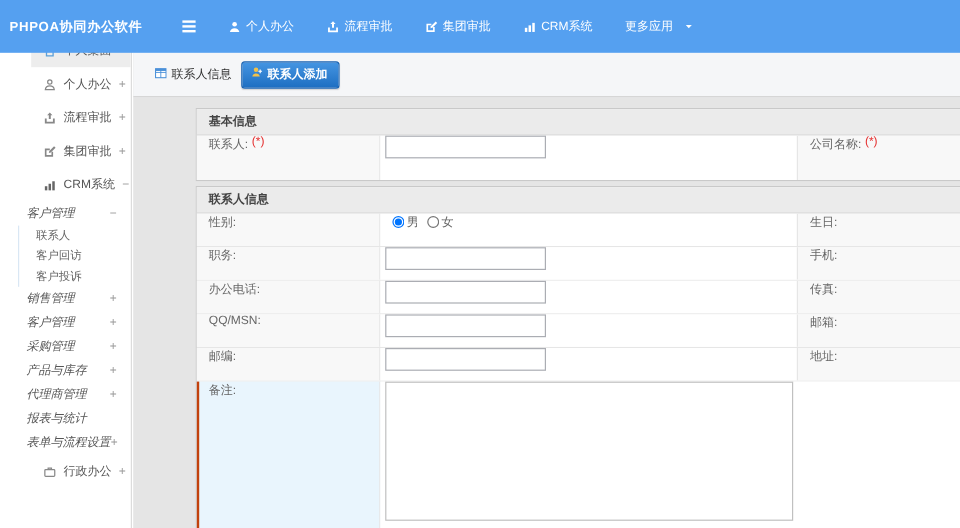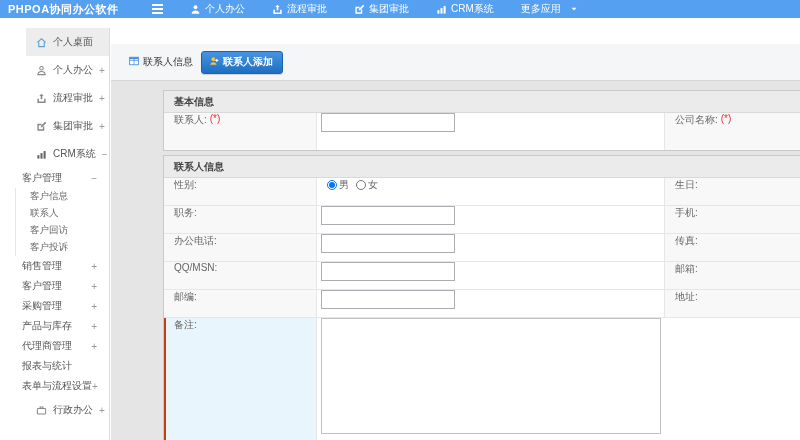--- a/index.html
+++ b/index.html
@@ -1,39 +1,39 @@
 <!DOCTYPE html>
 <html><head>
 <meta charset="utf-8">
 <style>
   * { margin:0; padding:0; box-sizing:border-box; }
   html,body { width:800px; height:440px; overflow:hidden; background:#fff;
     font-family:"Liberation Sans", sans-serif; }
 
   
-  .header { position:absolute; top:0; left:0; width:800px; height:18px;
+  .header { position:absolute; top:0; left:0; width:800px; height:44px;
     background:#55a0f0; display:flex; align-items:center; color:#fff; z-index:5; }
   .logo { font-size:11px; font-weight:bold; padding-left:8px; width:142px;
     letter-spacing:.5px; white-space:nowrap; }
   .hamburger { margin-left:10px; display:flex; flex-direction:column; gap:2px; cursor:pointer; }
   .hamburger i { display:block; width:11px; height:2px; background:#fff; }
   .nav-item { display:flex; align-items:center; gap:4px; margin-left:27px;
     font-size:10px; cursor:pointer; white-space:nowrap; }
   .nav-item svg { display:block; }
   .caret { margin-left:5px; }
 
   
   .sidebar { position:absolute; top:28px; left:0; width:110px; bottom:0;
     background:#fff; border-right:1px solid #dcdcdc; overflow:hidden; }
   .side-item { display:flex; align-items:center; font-size:10px; color:#555;
     cursor:pointer; white-space:nowrap; }
   .lvl0 { height:28px; padding:0 10px; gap:6px;margin-left:26px; }
   .lvl0 .sicon { display:flex; color:#888; }
   .active0 { background:#ededed; }
-  .lvl1 { height:20px; padding:0 12px 0 22px; }
+  .lvl1 { height:20px; padding:0 12px 0 22px;font-style:italic; }
   .lvl2 { height:17px; padding:0 12px 0 14px; font-size:9.5px; color:#666; }
   .subgroup { margin-left:15px; border-left:1px solid #d9e7f4; }
   .expand { margin-left:auto; color:#999; font-size:10px; }
 
   
   .main { position:absolute; top:28px; left:111px; right:0; bottom:0;
     background:#e5e5e5; overflow:hidden;margin-top:16px; }
   .tabbar { height:37px; background:#f5f6f8; border-bottom:1px solid #d6d6d6;
     display:flex; align-items:center; padding-left:18px; }
   .tab { display:flex; align-items:center; gap:4px; font-size:10px; cursor:pointer; }
@@ -177,23 +177,20 @@
     <span>CRM系统</span>
     <span class="expand">−</span>
   </div>
 
   <div class="side-item lvl1">
     <span>客户管理</span>
     <span class="expand">−</span>
   </div>
   <div class="subgroup">
     <div class="side-item lvl2">
-      <span>客户信息</span>
-    </div>
-    <div class="side-item lvl2">
       <span>联系人</span>
     </div>
     <div class="side-item lvl2">
       <span>客户回访</span>
     </div>
     <div class="side-item lvl2">
       <span>客户投诉</span>
     </div>
   </div>
   <div class="side-item lvl1">

